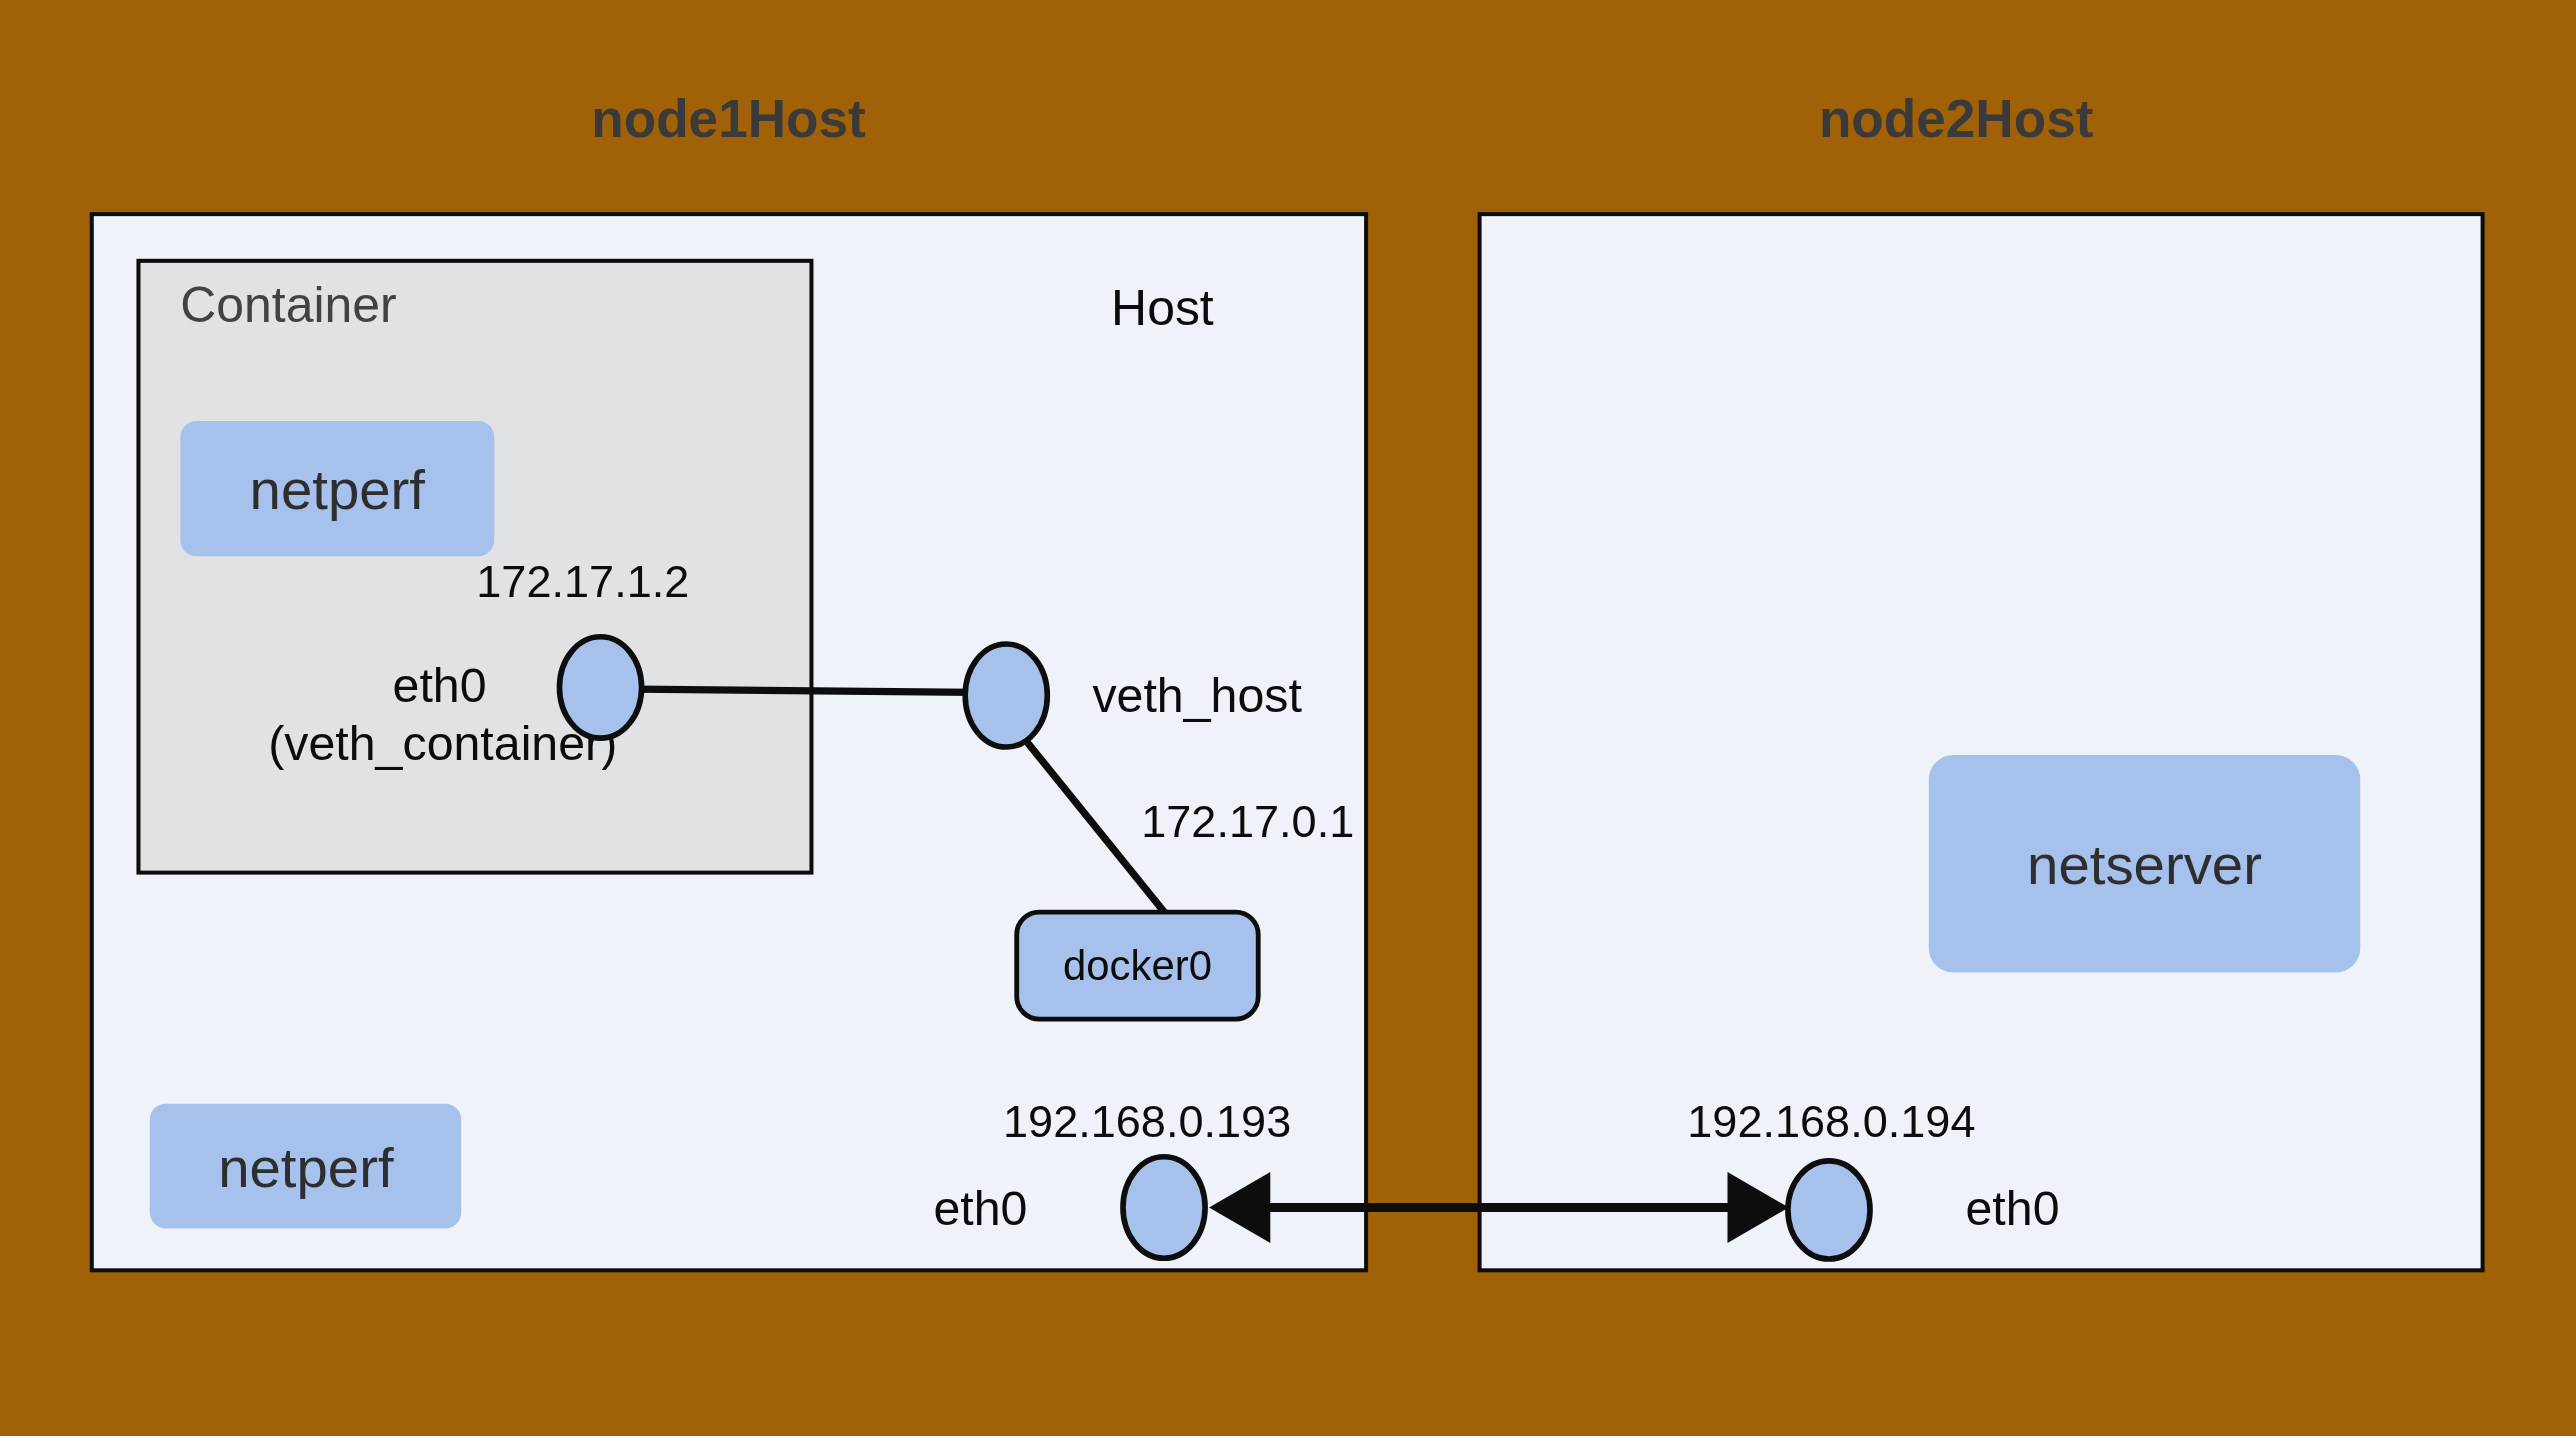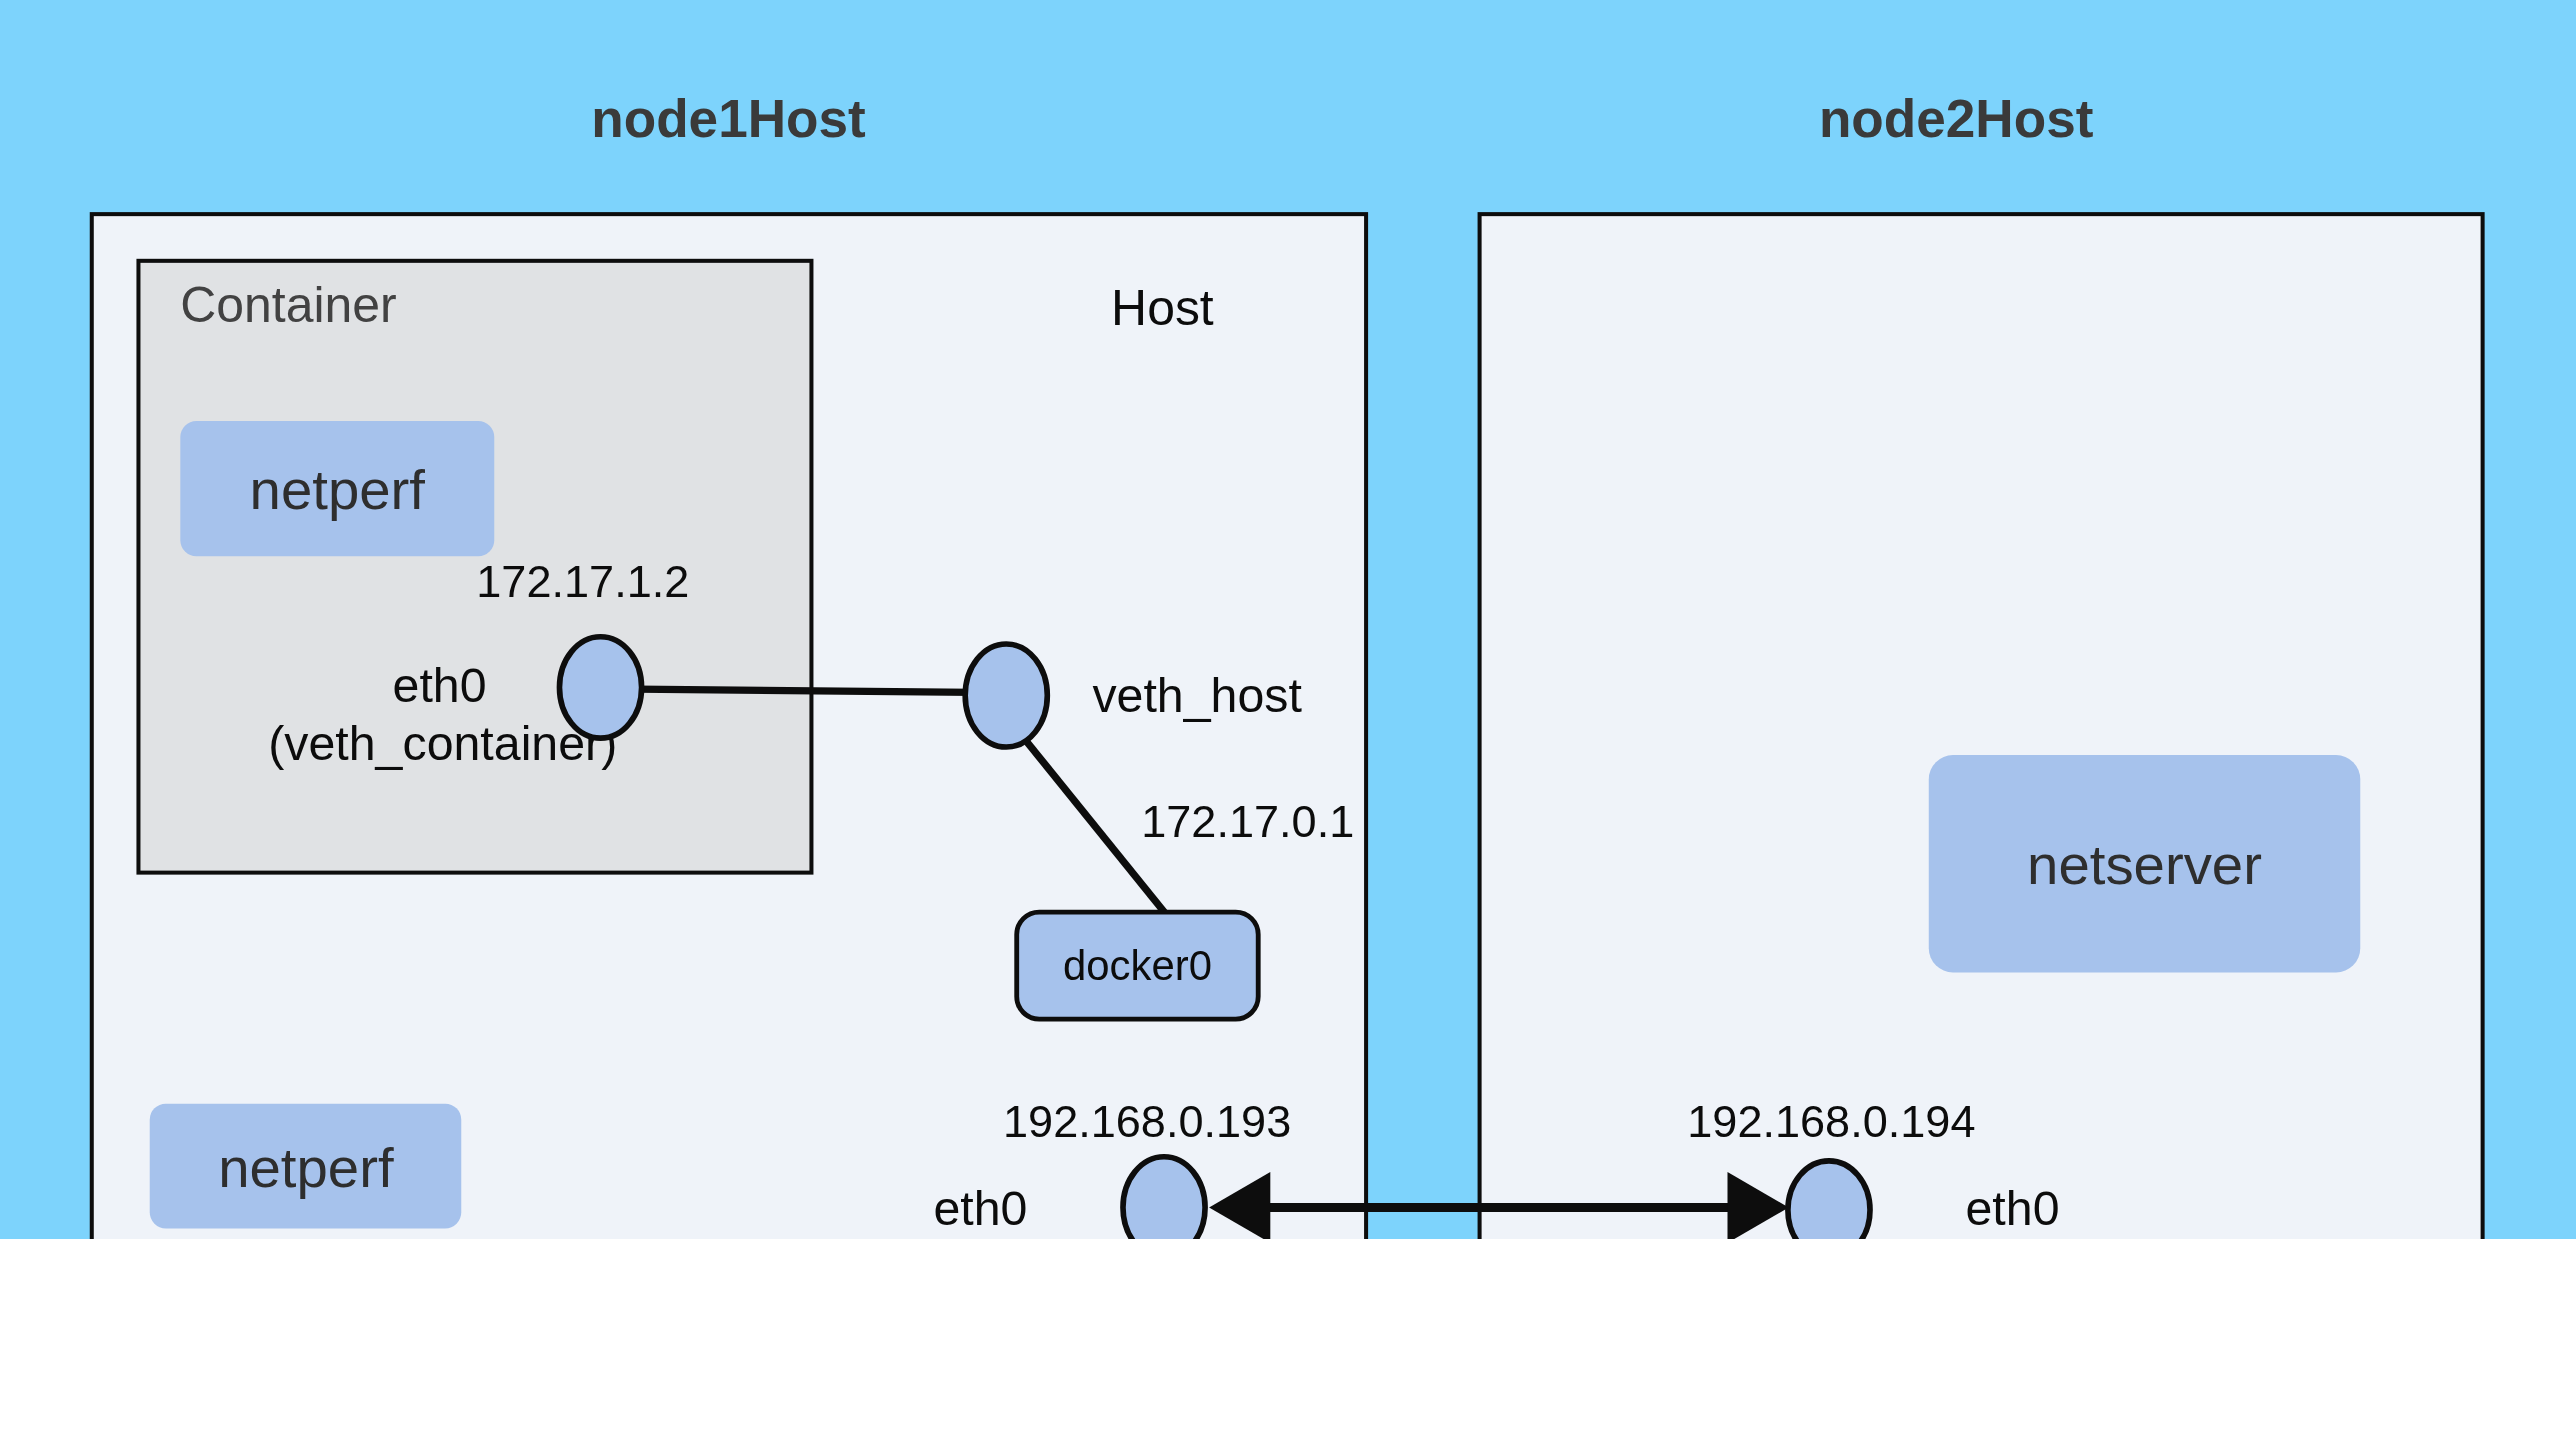--- a/index.html
+++ b/index.html
@@ -3,22 +3,22 @@
 <meta charset="utf-8">
 <style>
   html, body {
     margin: 0;
     padding: 0;
     background: #ffffff;
   }
   #canvas {
     position: relative;
     width: 2576px;
-    height: 1239px;
-    background: #7dd3fc;
+    height: 1436px;
+    background: #a16207;
     font-family: "Liberation Sans", sans-serif;
   }
   svg { position: absolute; left: 0; top: 0; }
 
   
   text {
     font-family: "Liberation Sans", sans-serif;
     fill: #0c0c0c;
   }
   .node-title   { font-size: 66px; font-weight: 700; fill: #3a3a3a; }

